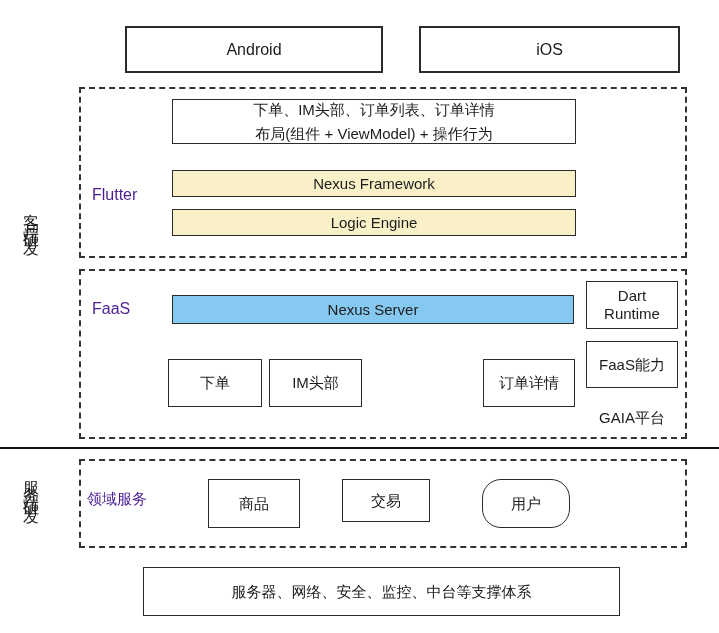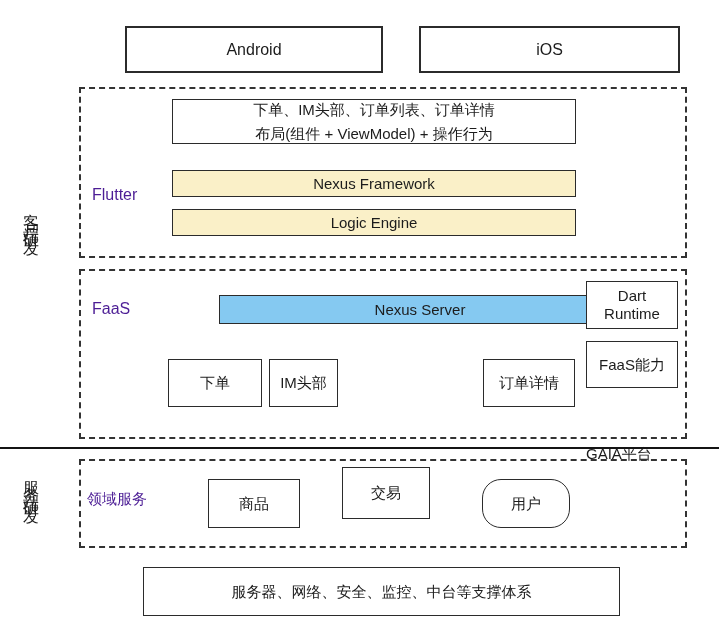--- a/index.html
+++ b/index.html
@@ -21,21 +21,21 @@
   .section-label{
     position:absolute;font-size:16px;color:#4c1d95;white-space:nowrap;
   }
   .multiline{white-space:normal;flex-direction:column;}
   .content-box{font-size:15px;line-height:24px;}
   .side-label{
     position:absolute;font-size:16px;color:#1c1c1c;
     writing-mode:vertical-lr;text-orientation:upright;letter-spacing:7px;
   }
   .separator{position:absolute;left:0;top:447px;width:719px;height:2px;background:#141414;}
-  .plain-label{position:absolute;font-size:15px;color:#1c1c1c;white-space:nowrap;margin-top:36px;}
+  .plain-label{position:absolute;font-size:15px;color:#1c1c1c;white-space:nowrap;text-align:center;}
 </style>
 </head>
 <body>
 
 <div class="canvas">
 
   <div class="box top-box" style="left:125px;top:26px;width:258px;height:47px;">
     <span>Android</span>
   </div>
   <div class="box top-box" style="left:419px;top:26px;width:261px;height:47px;">
@@ -56,28 +56,28 @@
   <div class="box yellow" style="left:172px;top:170px;width:404px;height:27px;">
     <span>Nexus Framework</span>
   </div>
   <div class="box yellow" style="left:172px;top:209px;width:404px;height:27px;">
     <span>Logic Engine</span>
   </div>
 
   <div class="dashed" style="left:79px;top:269px;width:608px;height:170px;"></div>
   <div class="section-label" style="left:92px;top:300px;">FaaS</div>
 
-  <div class="box blue" style="left:172px;top:295px;width:402px;height:29px;margin-left:47px;">
+  <div class="box blue" style="left:172px;top:295px;width:402px;height:29px;">
     <span>Nexus Server</span>
   </div>
 
   <div class="box" style="left:168px;top:359px;width:94px;height:48px;">
     <span>下单</span>
   </div>
-  <div class="box" style="left:269px;top:359px;width:69px;height:48px;">
+  <div class="box" style="left:269px;top:359px;width:93px;height:48px;">
     <span>IM头部</span>
   </div>
   <div class="box" style="left:483px;top:359px;width:92px;height:48px;">
     <span>订单详情</span>
   </div>
 
   <div class="box multiline" style="left:586px;top:281px;width:92px;height:48px;">
     <span>Dart</span>
     <span>Runtime</span>
   </div>
@@ -87,21 +87,21 @@
   <div class="plain-label" style="left:586px;top:409px;width:92px;">GAIA平台</div>
 
   <div class="separator"></div>
 
   <div class="dashed" style="left:79px;top:459px;width:608px;height:89px;"></div>
   <div class="section-label" style="left:87px;top:490px;font-size:15px;">领域服务</div>
 
   <div class="box" style="left:208px;top:479px;width:92px;height:49px;">
     <span>商品</span>
   </div>
-  <div class="box" style="left:342px;top:467px;width:88px;height:52px;">
+  <div class="box" style="left:342px;top:479px;width:88px;height:43px;">
     <span>交易</span>
   </div>
   <div class="box" style="left:482px;top:479px;width:88px;height:49px;border-radius:19px;">
     <span>用户</span>
   </div>
 
   <div class="box" style="left:143px;top:567px;width:477px;height:49px;">
     <span>服务器、网络、安全、监控、中台等支撑体系</span>
   </div>
 

